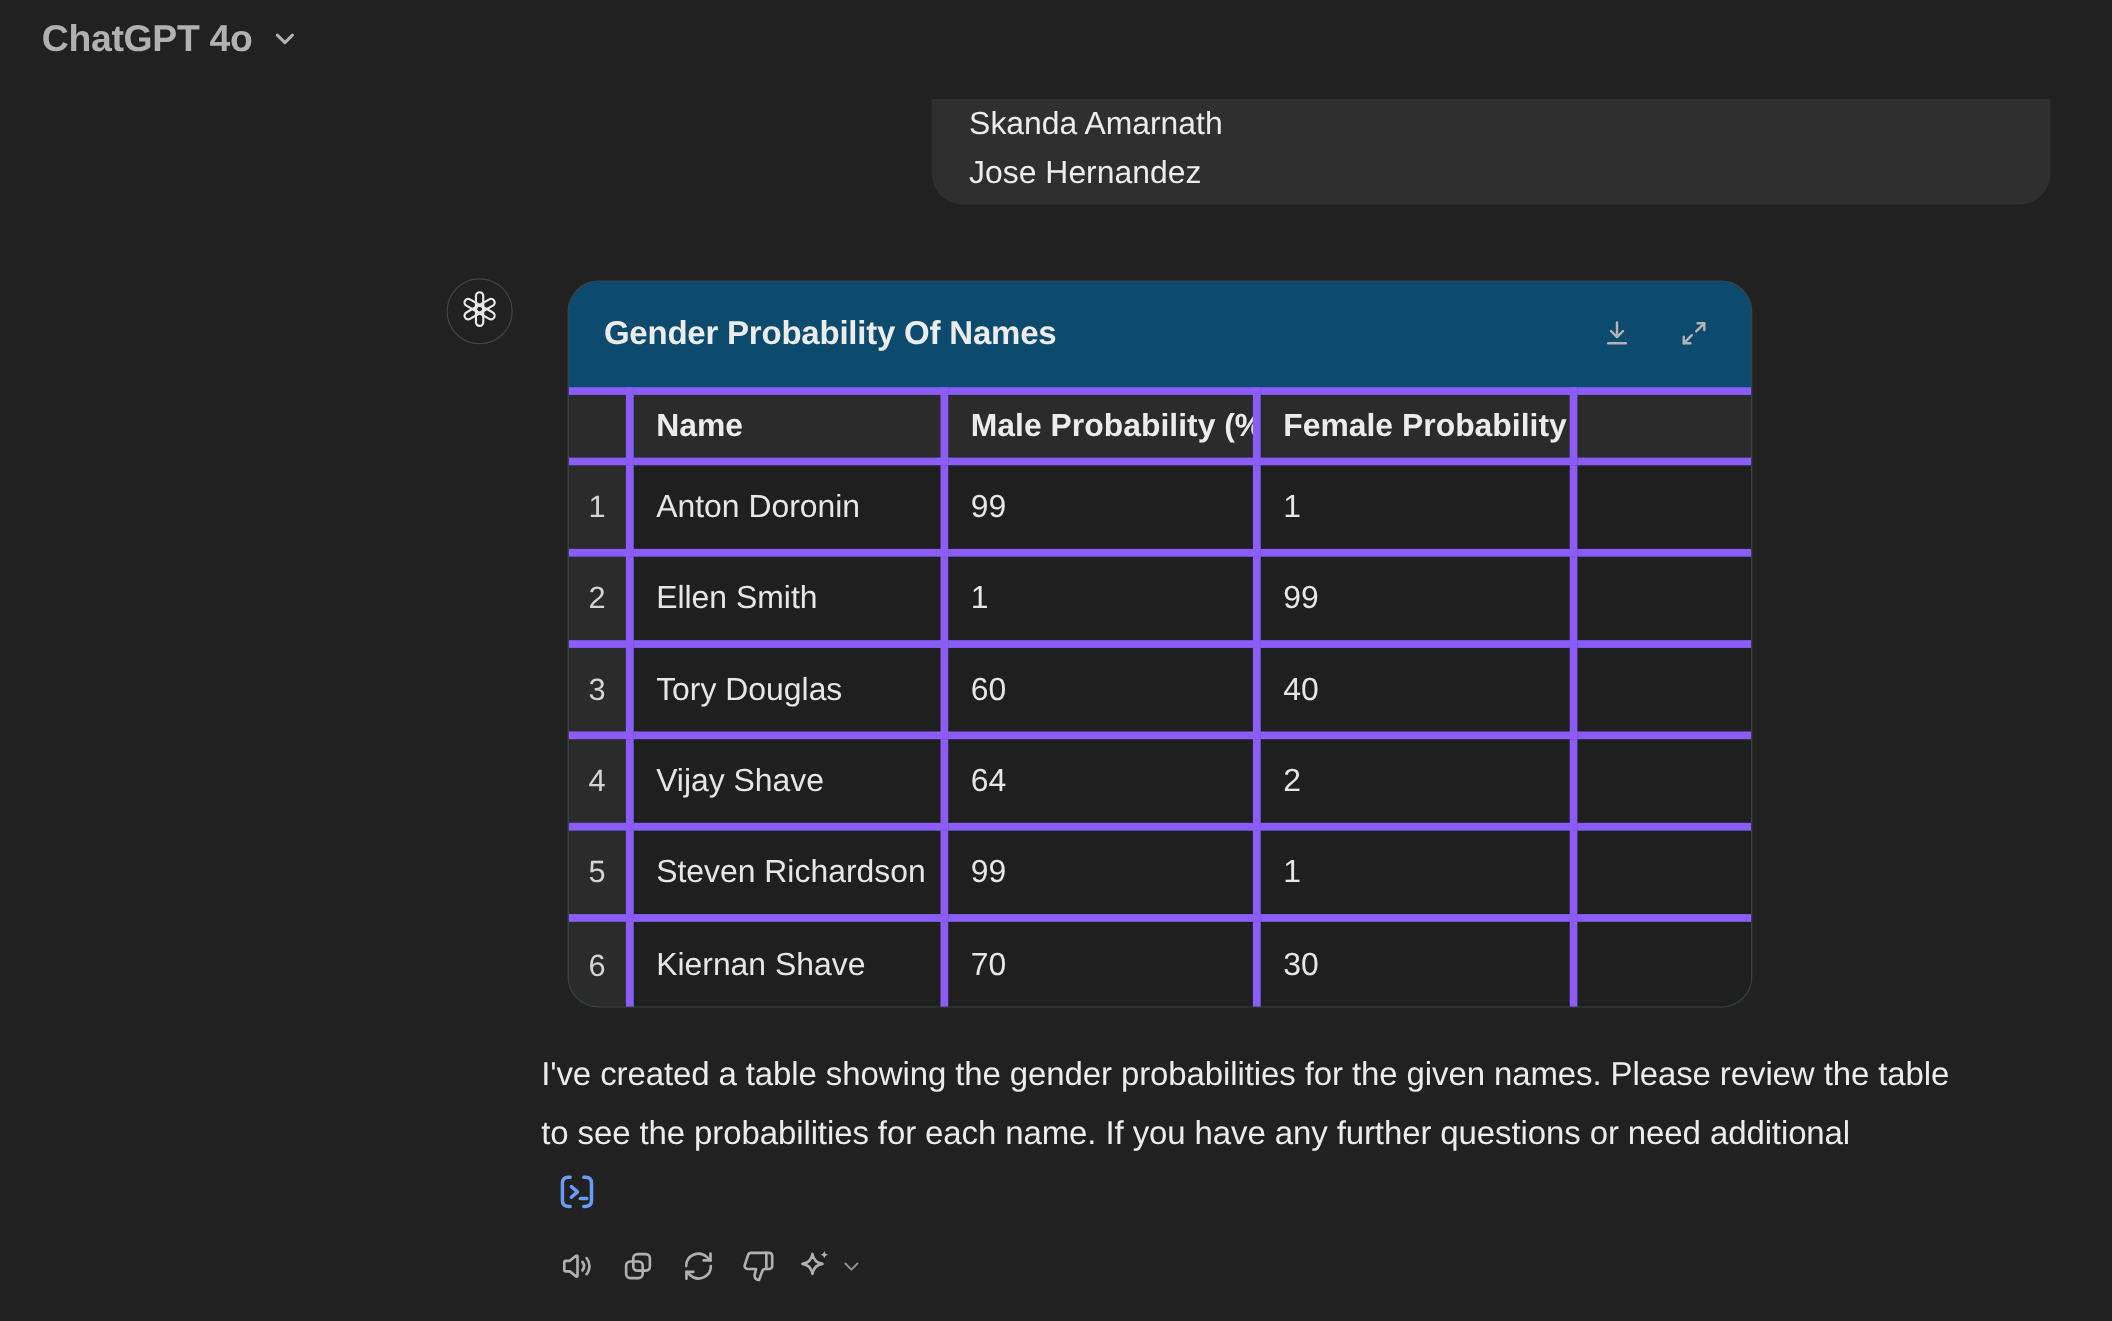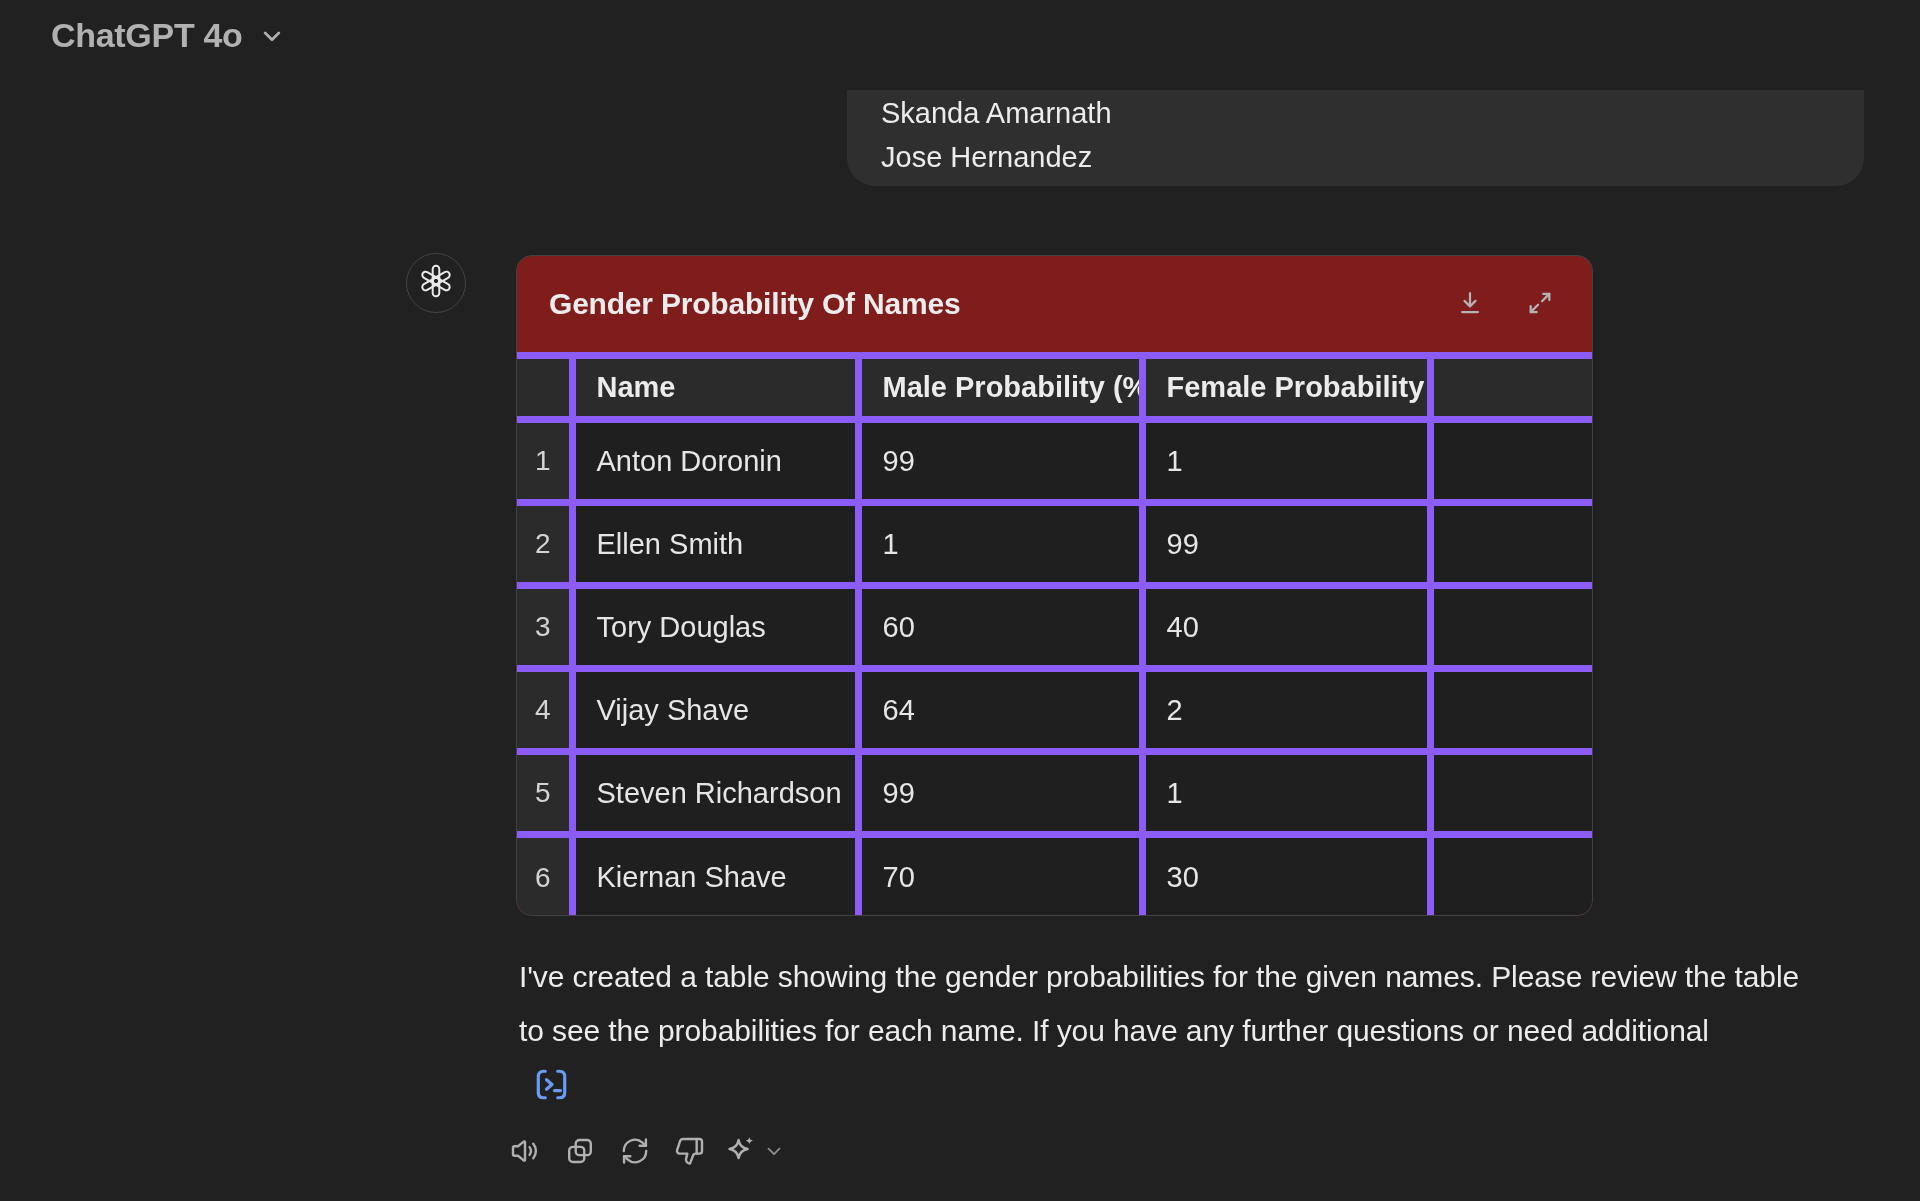--- a/index.html
+++ b/index.html
@@ -9,21 +9,21 @@
     font-family: "Liberation Sans", sans-serif;
     color: #ececec;
     position: relative;
     overflow: hidden;
   }
 
   
   .model-selector {
     position: absolute; left: 38px; top: 16px;
     display: flex; align-items: center; gap: 14px;
-    color: #b1b1b1; cursor: pointer; margin-left: 13px;
+    color: #b1b1b1; cursor: pointer;
   }
   .model-selector .label { font-size: 34px; font-weight: 700; letter-spacing: -0.3px; }
   .model-selector svg { margin-top: 4px; }
 
   
   .user-bubble {
     position: absolute; left: 847px; top: 90px; width: 1017px; height: 96px;
     background: #2f2f2f;
     border-radius: 0 0 28px 28px;
     padding: 1px 34px 0 34px;
@@ -36,22 +36,22 @@
   
   .avatar {
     position: absolute; left: 406px; top: 253px; width: 60px; height: 60px;
     border: 1.5px solid #454545; border-radius: 50%;
     display: flex; align-items: center; justify-content: center;
   }
 
   
   .table-card {
     position: absolute; left: 516px; top: 255px; width: 1077px; height: 661px;
-    border: 1.5px solid #424242; border-radius: 16px;
-    background: #7f1d1d; overflow: hidden;
+    border: 1.5px solid #424242; border-radius: 28px;
+    background: #0c4a6e; overflow: hidden;
   }
   .card-header {
     height: 96px; display: flex; align-items: center;
     padding: 0 32px 0 32px;
   }
   .card-title { font-size: 30px; font-weight: 700; letter-spacing: -0.2px; color: #ececec; flex: 1; }
   .card-toolbar { display: flex; align-items: center; gap: 30px; }
   .icon-btn {
     width: 40px; height: 40px; display: flex; align-items: center; justify-content: center;
     color: #b4b4b4; cursor: pointer; border-radius: 8px; background: transparent; border: none;
@@ -77,21 +77,21 @@
   .data-table col.c-name  { width: 286px; }
   .data-table col.c-male  { width: 284px; }
   .data-table col.c-fem   { width: 288px; }
   .data-table col.c-blank { width: auto; }
   .data-table tr > *:first-child { border-left: none; }
   .data-table tr > *:last-child  { border-right: none; }
   .data-table tbody tr:last-child > * { border-bottom: none; }
 
   
   .assistant-text {
-    position: absolute; left: 519px; top: 950px;
+    position: absolute; left: 492px; top: 950px;
     font-size: 30px; line-height: 53.5px; color: #ececec; letter-spacing: -0.1px;
   }
   .assistant-text .pline { white-space: nowrap; }
   .terminal-badge {
     display: inline-block; vertical-align: -9px; margin-left: 14px;
     color: #699cf5; cursor: pointer;
   }
 
   
   .actions {

